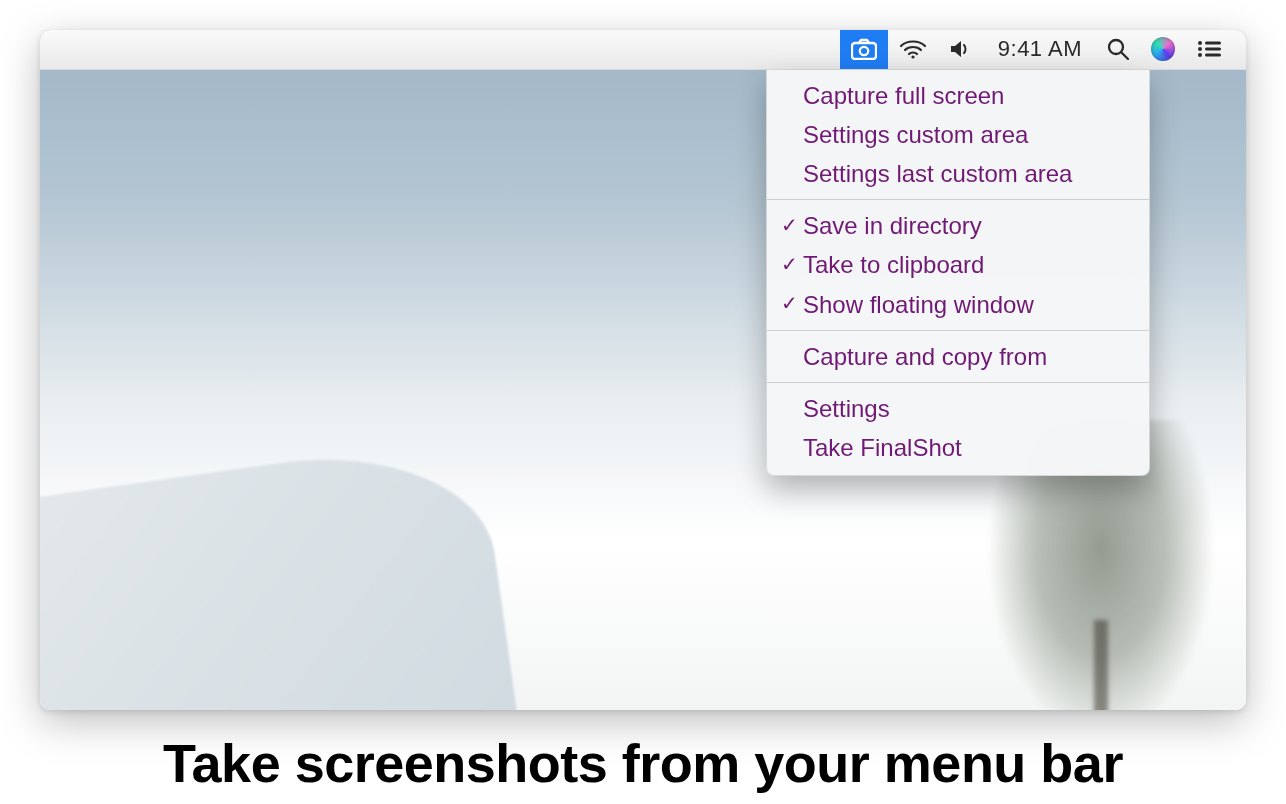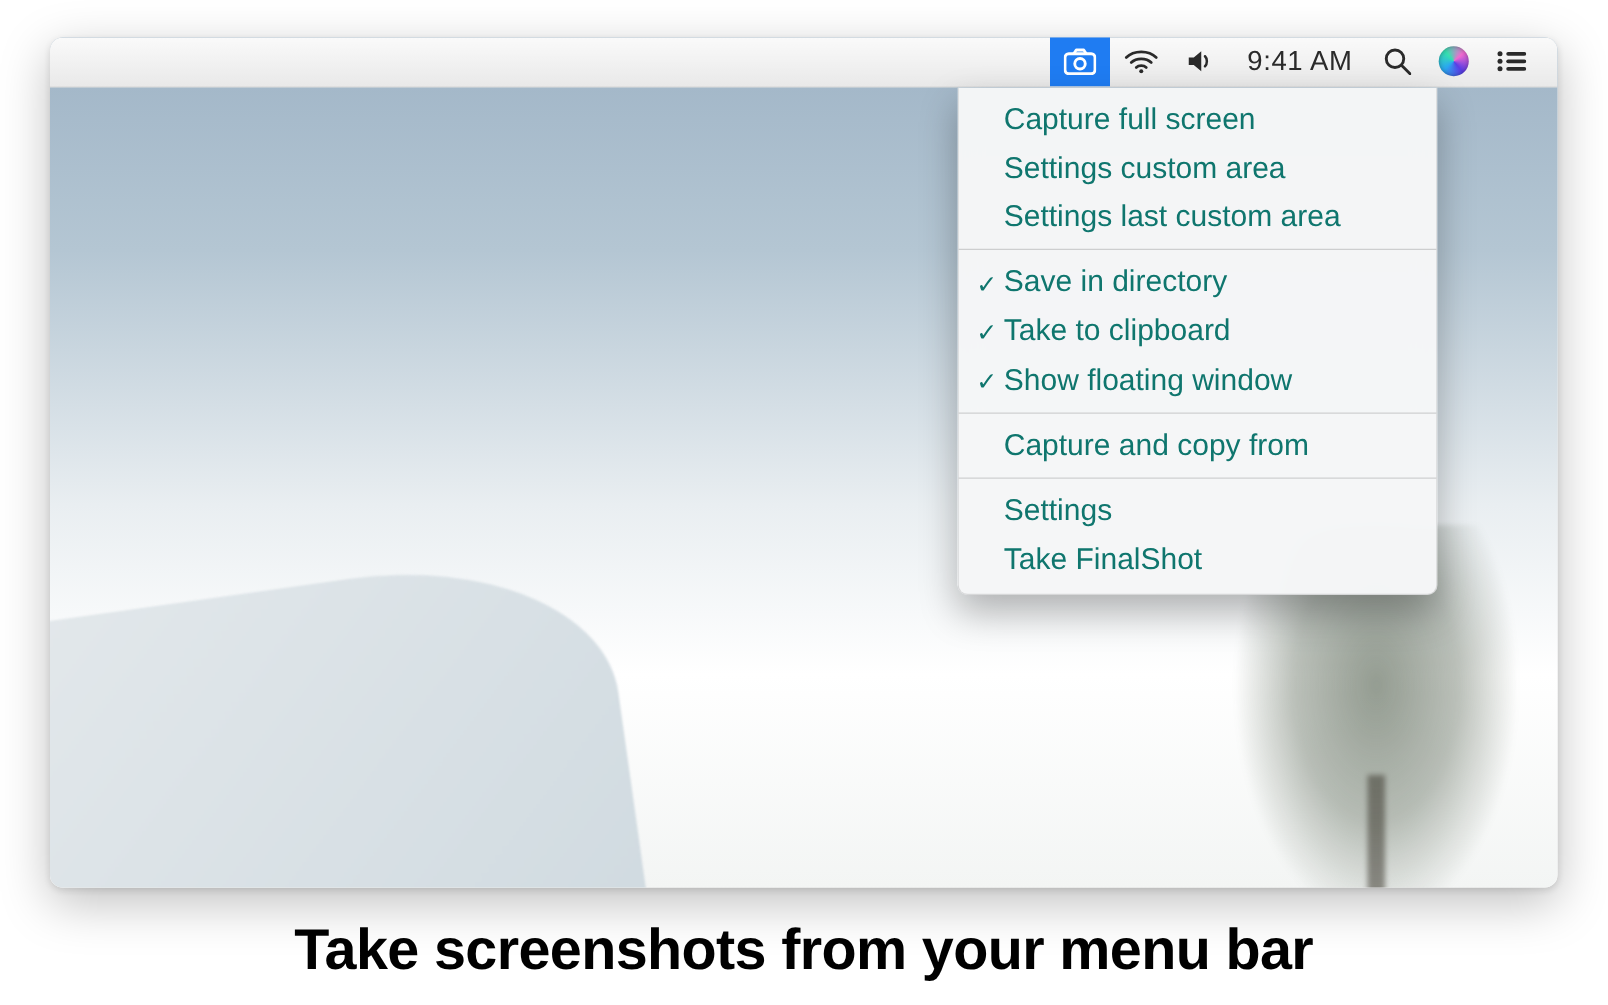--- a/index.html
+++ b/index.html
@@ -101,45 +101,45 @@
     background: rgba(245,246,247,0.98);
     border: 1px solid rgba(0,0,0,0.12);
     border-top: none;
     border-radius: 0 0 8px 8px;
     box-shadow: 0 14px 30px rgba(0,0,0,0.28);
     padding: 6px 0 8px 0;
     backdrop-filter: blur(10px);
   }
   .dd-item {
     display: flex;
-    align-items: flex-end;
+    align-items: center;
     padding: 3px 18px 3px 14px;
     font-size: 24px;
-    color: #0f766e;
+    color: #701a75;
     line-height: 1.38;
     cursor: default;
   }
   .dd-check {
     width: 22px;
     flex: 0 0 22px;
     text-align: left;
     font-size: 20px;
   }
   .dd-sep {
     height: 1px;
     background: rgba(0,0,0,0.16);
     margin: 6px 0;
   }
 
   .caption {
     position: absolute;
     left: 0; right: 0;
     top: 732px;
     text-align: center;
-    font-size: 46px;
+    font-size: 54px;
     font-weight: 700;
     color: #000;
     letter-spacing: -0.5px;
   }
 
   .siri-orb {
     width: 24px; height: 24px; border-radius: 50%;
     background: conic-gradient(from 140deg, #5a3de6, #2aa8f0, #36e0b0, #f26ad0, #5a3de6);
     box-shadow: inset 0 0 4px rgba(0,0,0,0.35);
   }

